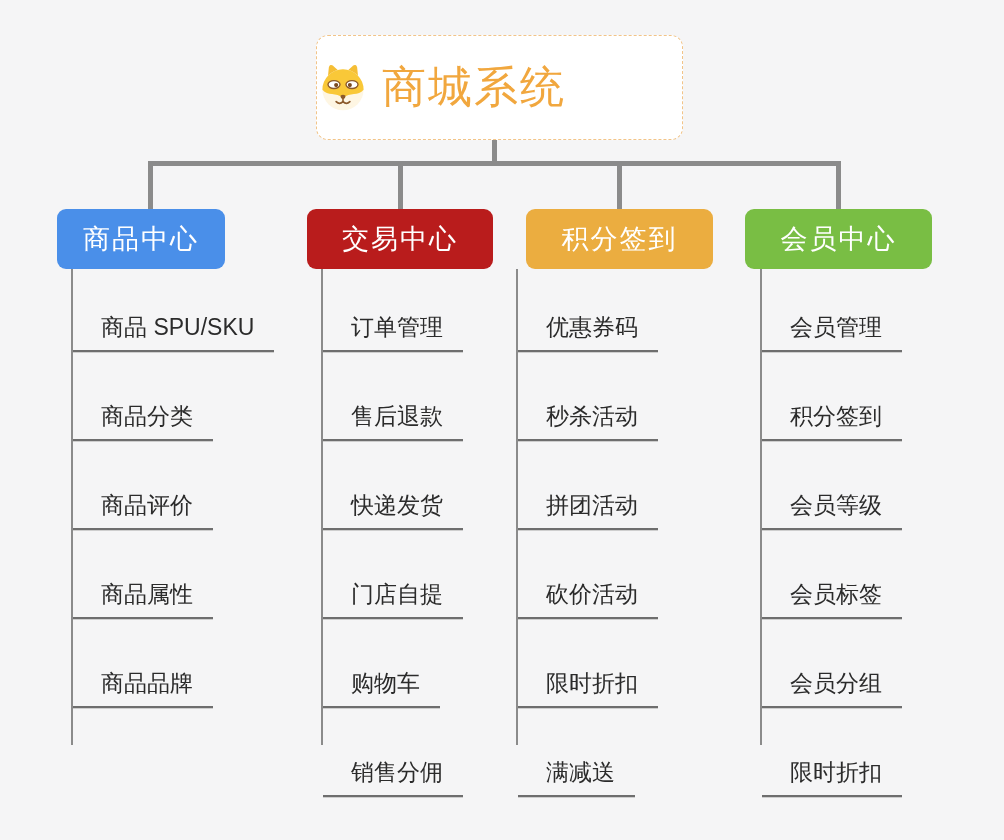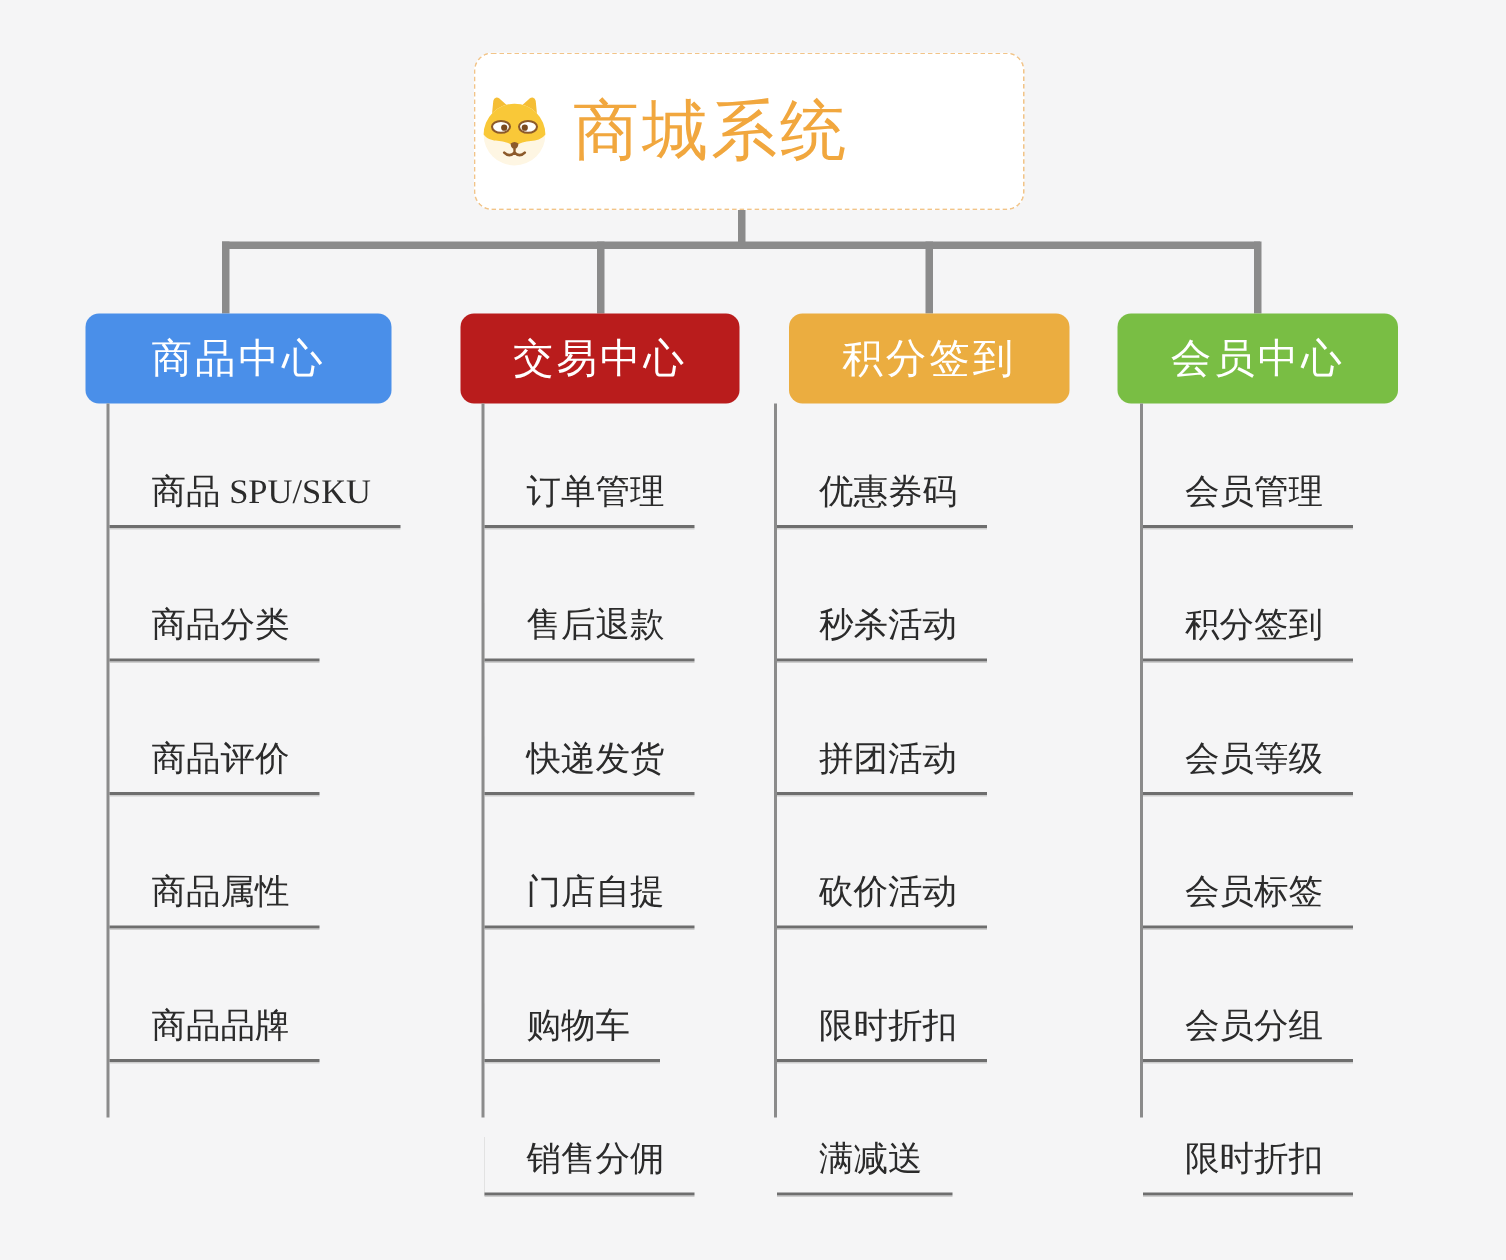--- a/index.html
+++ b/index.html
@@ -33,31 +33,30 @@
   .hline{left:148px;top:161px;width:692px;height:5px;}
   .drop{top:161px;width:5px;height:48px;}
   .drop-0{left:148px;} .drop-1{left:398px;} .drop-2{left:617px;} .drop-3{left:836px;}
 
   
   .branch-box{
     position:absolute;top:209px;height:60px;border-radius:9px;
     display:flex;align-items:center;justify-content:center;
     color:#ffffff;font-size:27px;letter-spacing:2px;cursor:pointer;
   }
-  .branch-0{left:57px;width:204px;}
+  .branch-0{left:57px;width:168px;}
   .branch-1{left:307px;width:186px;}
   .branch-2{left:526px;width:187px;}
   .branch-3{left:745px;width:187px;text-align:right;}
 
   
   .column{
     position:absolute;top:269px;height:476px;
     border-left:2px solid var(--connector);
     width:max-content;
-    font-family:Liberation Serif, serif;
   }
   .col-0{left:71px;} .col-1{left:321px;} .col-2{left:516px;} .col-3{left:760px;}
   .item{
     height:89px;display:flex;align-items:flex-end;cursor:pointer;
   }
   .item:first-child{height:83px;}
   .item-label{
     display:inline-block;white-space:nowrap;
     font-size:23px;color:var(--item-text);
     padding:0 20px 7px 28px;

